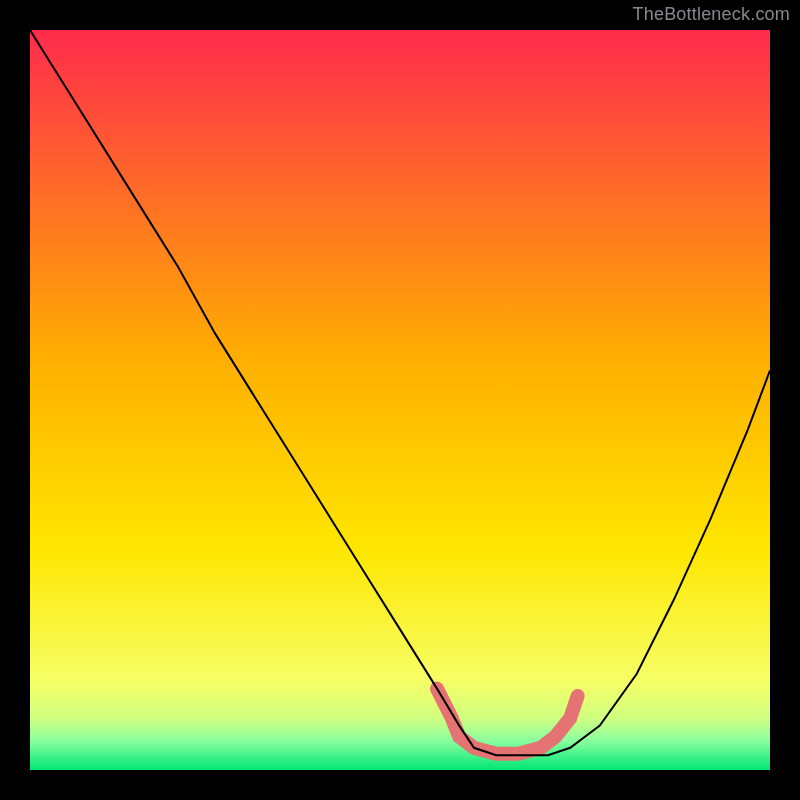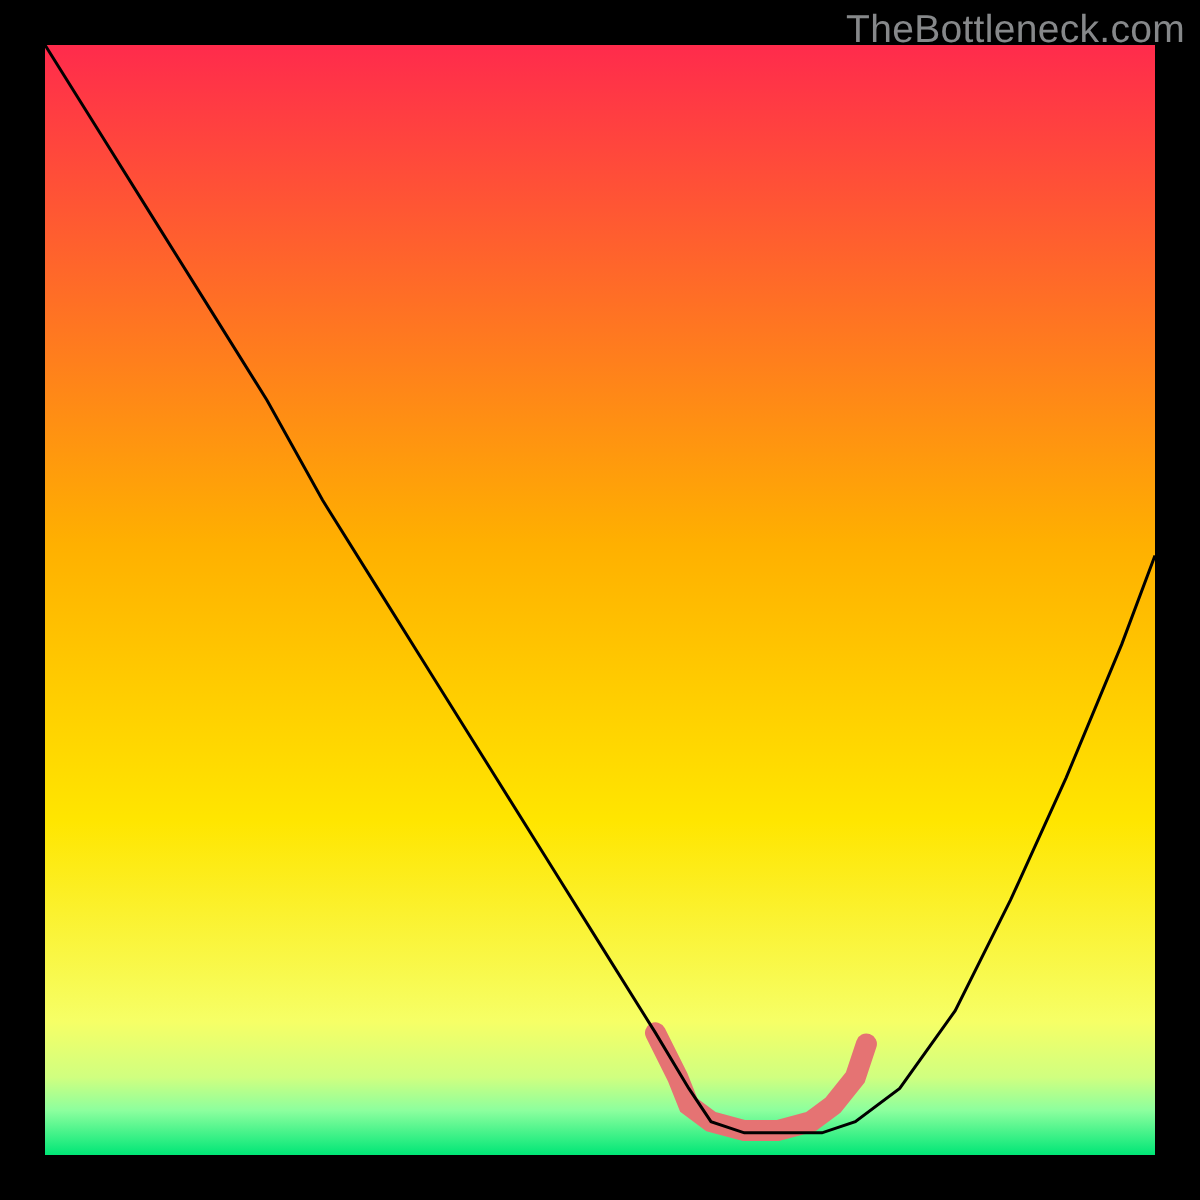--- a/index.html
+++ b/index.html
@@ -17,21 +17,21 @@
     top: 0;
     width: 800px;
     height: 800px;
     background: #000;
   }
   .watermark {
     position: absolute;
     top: 4px;
     right: 10px;
     color: #86888a;
-    font-size: 26px;
+    font-size: 18px;
     font-weight: 500;
     letter-spacing: 0.2px;
   }
   .plot {
     position: absolute;
     left: 30px;
     top: 30px;
     width: 740px;
     height: 740px;
   }

